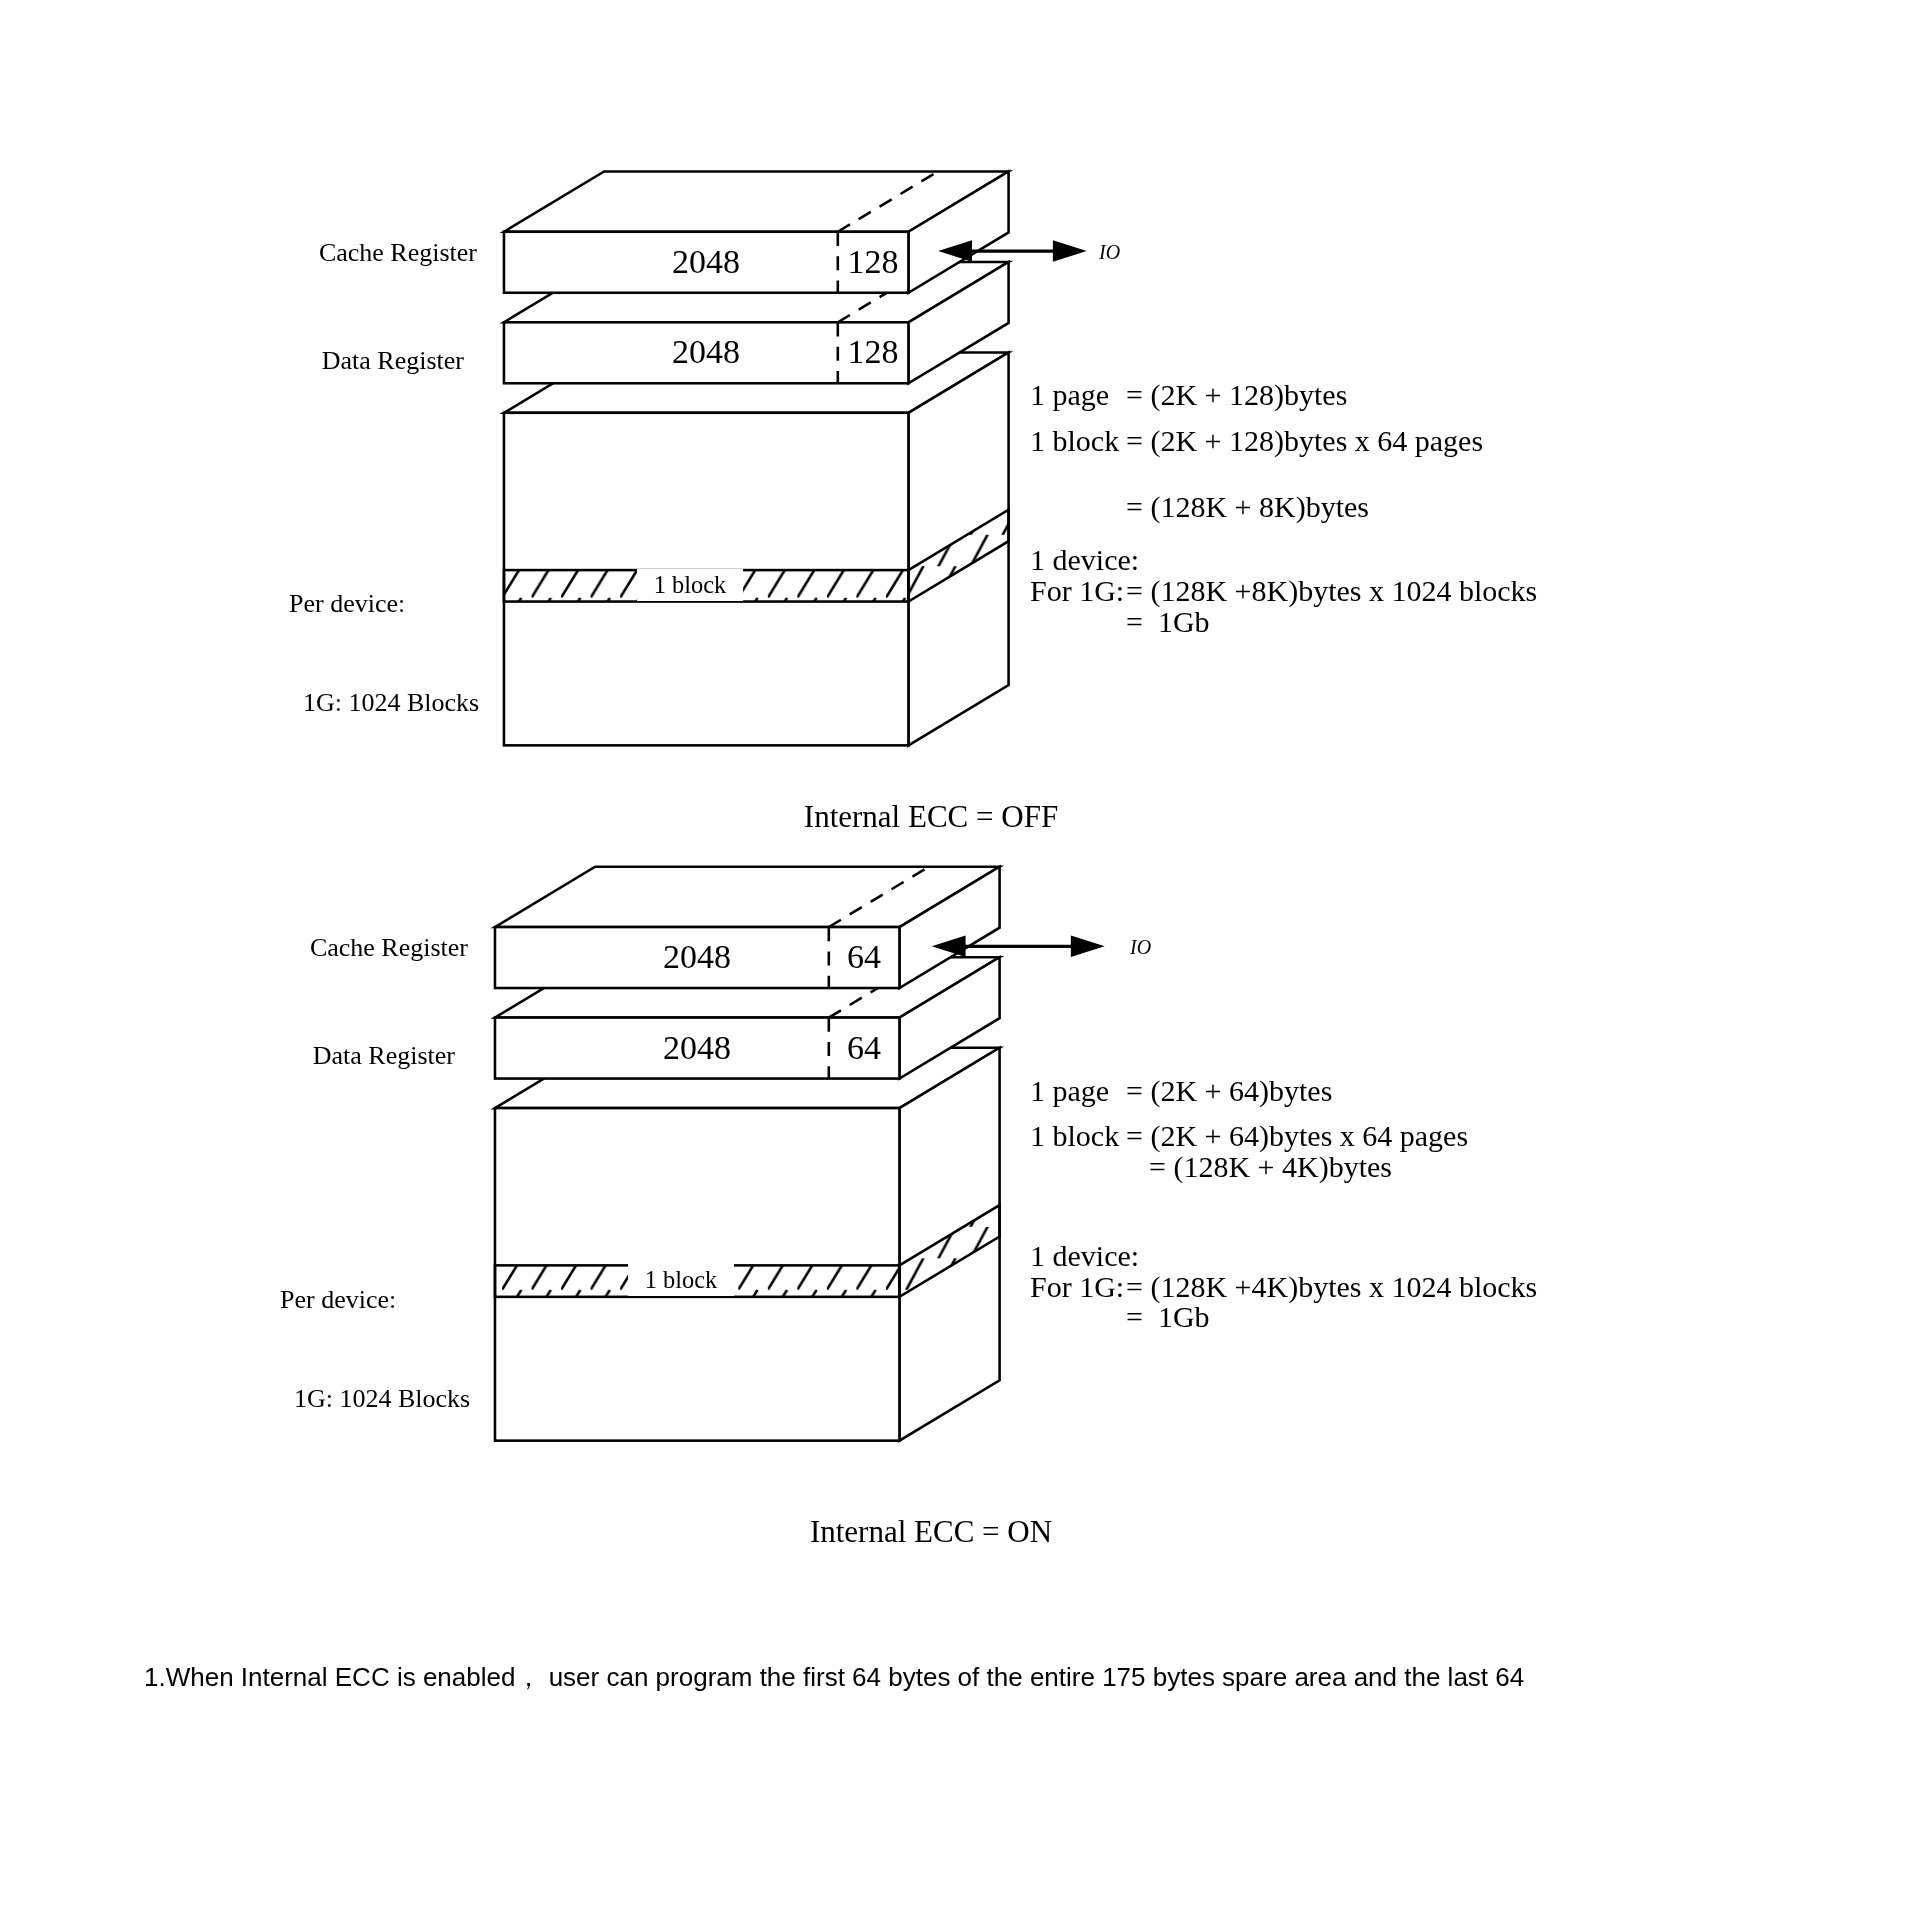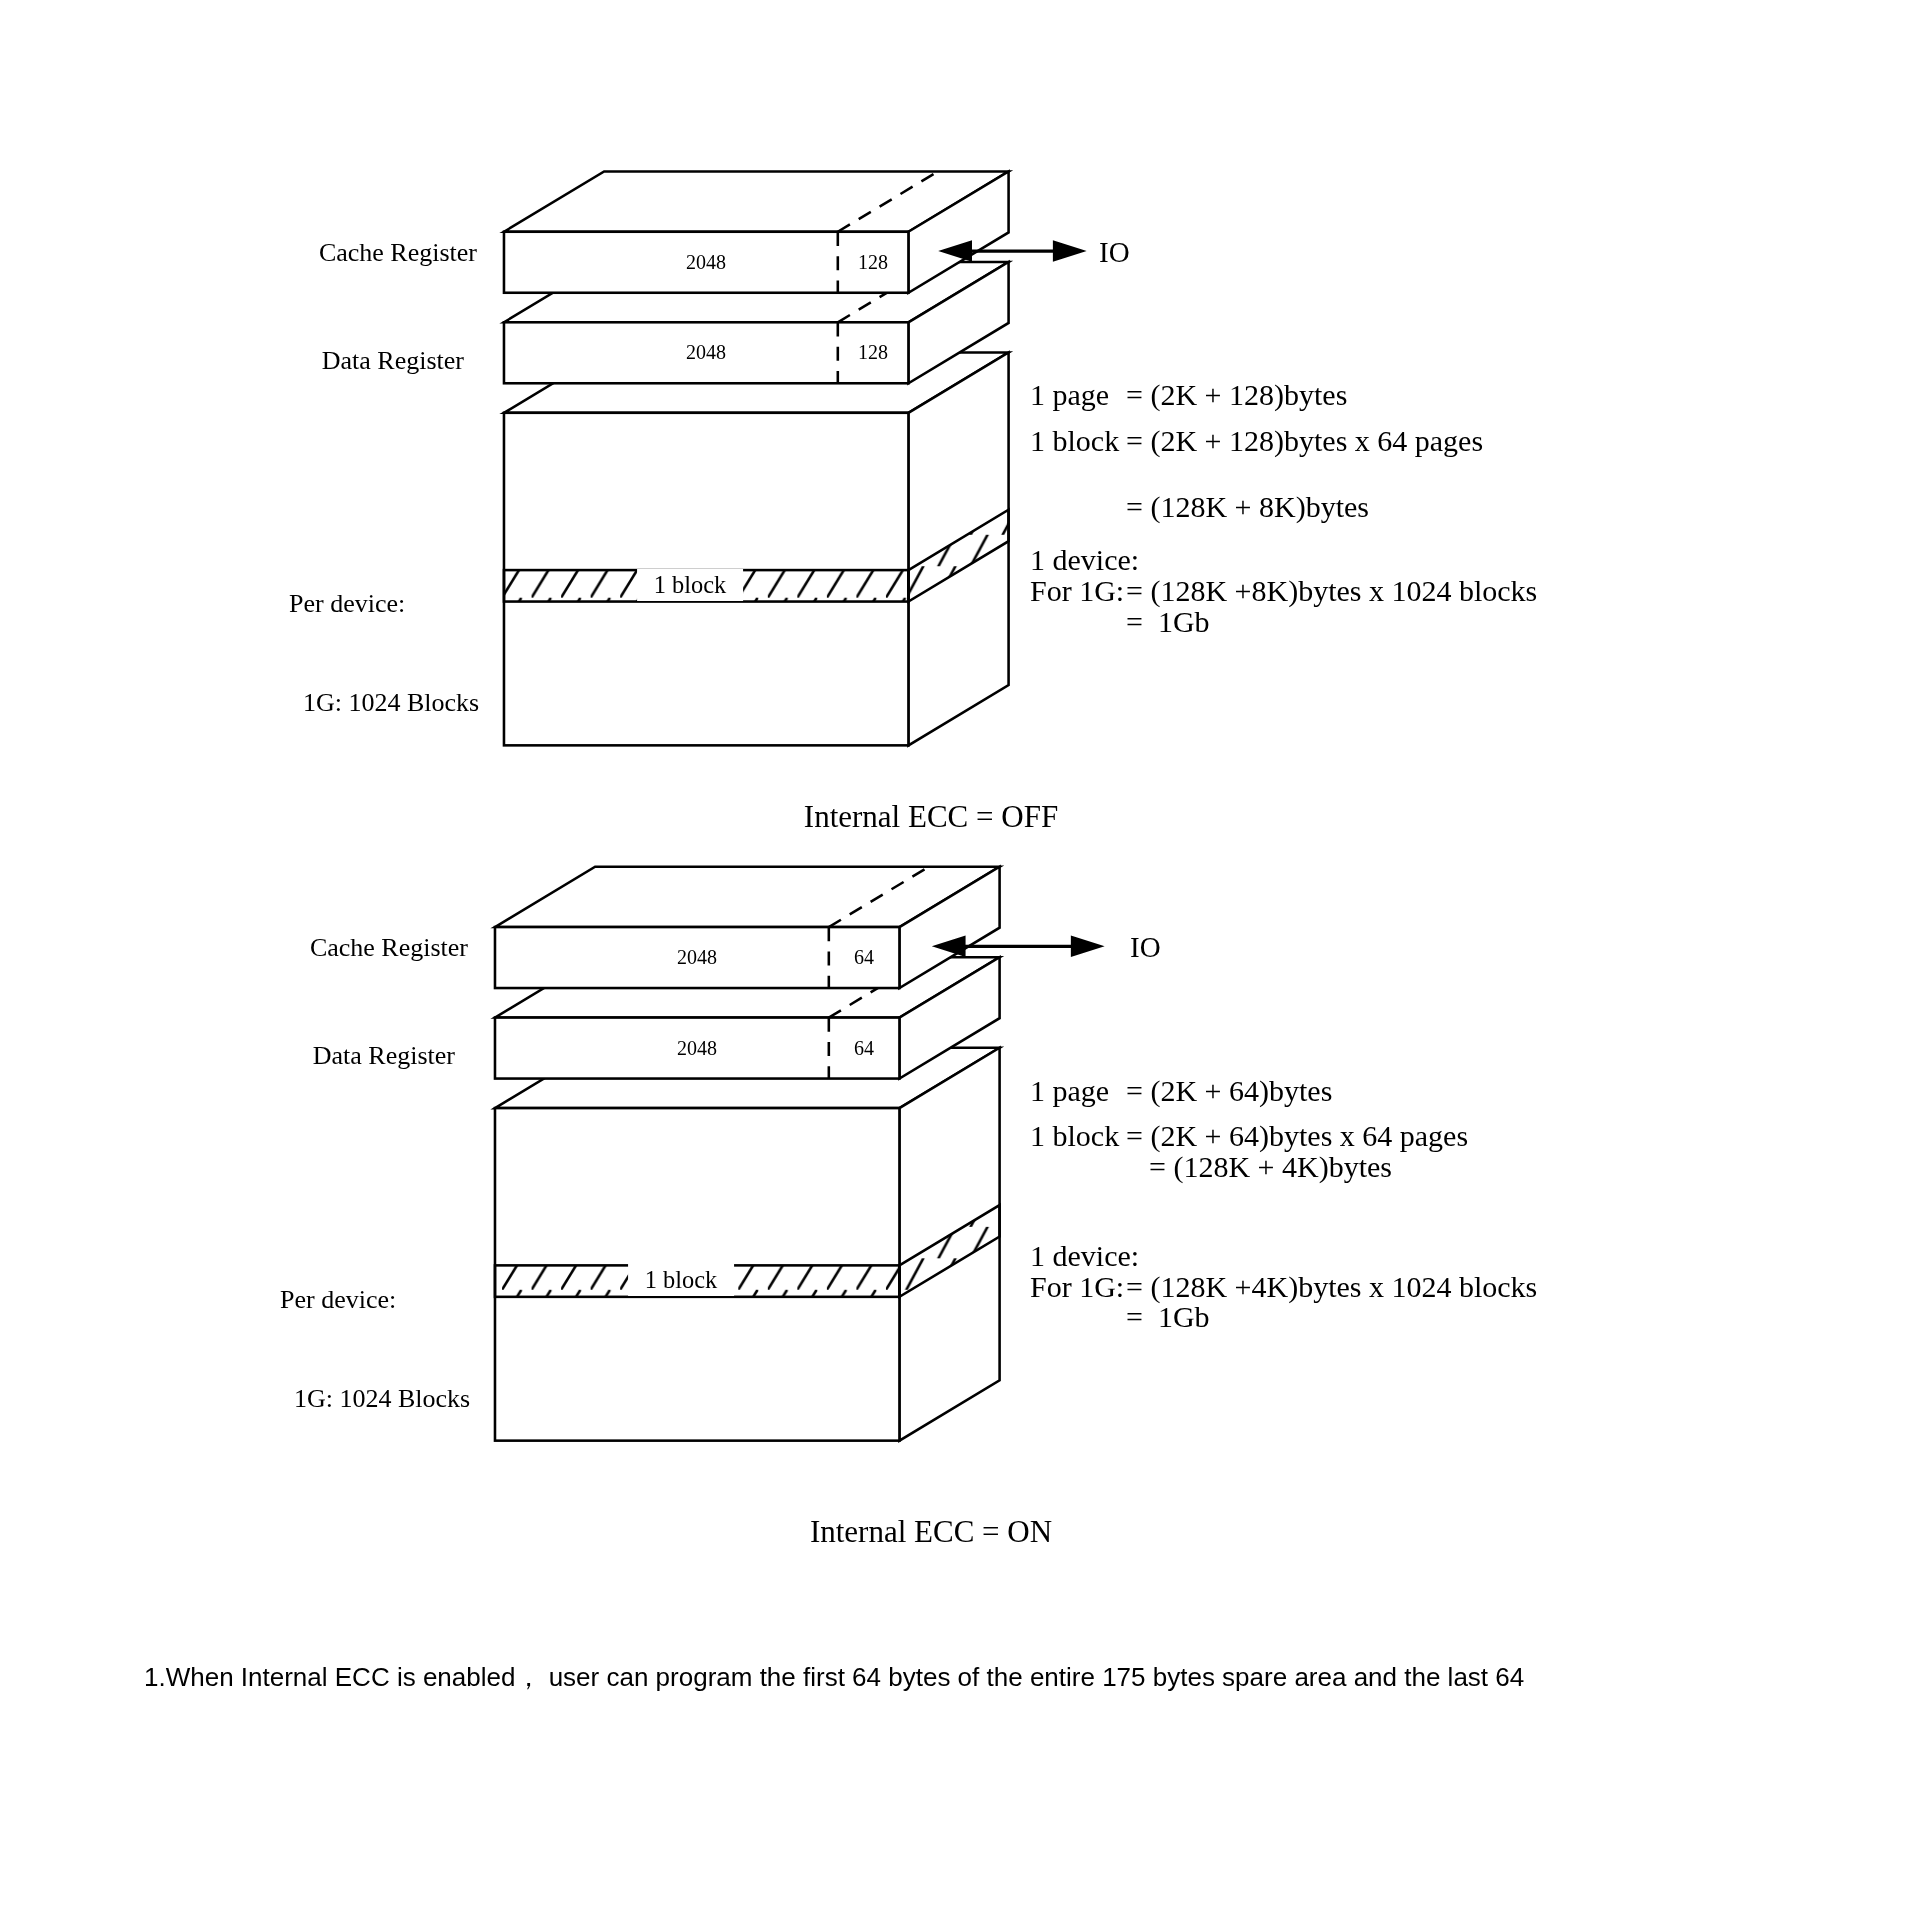--- a/index.html
+++ b/index.html
@@ -1,27 +1,27 @@
 <!DOCTYPE html>
 <html style="font-size:10.3px"><head>
 <meta charset="utf-8">
 <style>
   html,body{margin:0;padding:0;background:#fff;}
   body{width:1926px;height:1926px;position:relative;overflow:hidden;
        font-family:"Liberation Serif", serif;color:#000;}
   #art{position:absolute;left:0;top:0;width:1926px;height:1926px;}
   .txt{position:absolute;white-space:pre;line-height:32px;font-size:26px;}
   .ctr{transform:translate(-50%,-50%);}
-  .num{font-size:20px;}
+  .num{font-size:34px;}
   .boxlabel{text-align:right;width:193px;}
   .bandlabel{font-size:24.4px;background:#fff;padding:0 16.7px;}
   .frow{position:absolute;display:flex;font-size:30px;line-height:32px;white-space:pre;}
   .flabel{display:inline-block;width:96px;}
   .title{position:absolute;width:514px;text-align:center;font-size:31px;line-height:39px;white-space:pre;}
-  .io{font-size:29px;}
+  .io{font-size:20px;font-style:italic;}
   .perdev{line-height:33px;font-size:26px;}
   .perdev .ind{padding-left:14px;}
   .note{position:absolute;left:144px;top:1552px;width:1644px;
         font-family:"Liberation Sans", sans-serif;font-size:26px;line-height:50px;
         white-space:pre;}
 </style>
 </head>
 <body>
 
 <svg id="art" viewBox="0 0 3000 3000">

